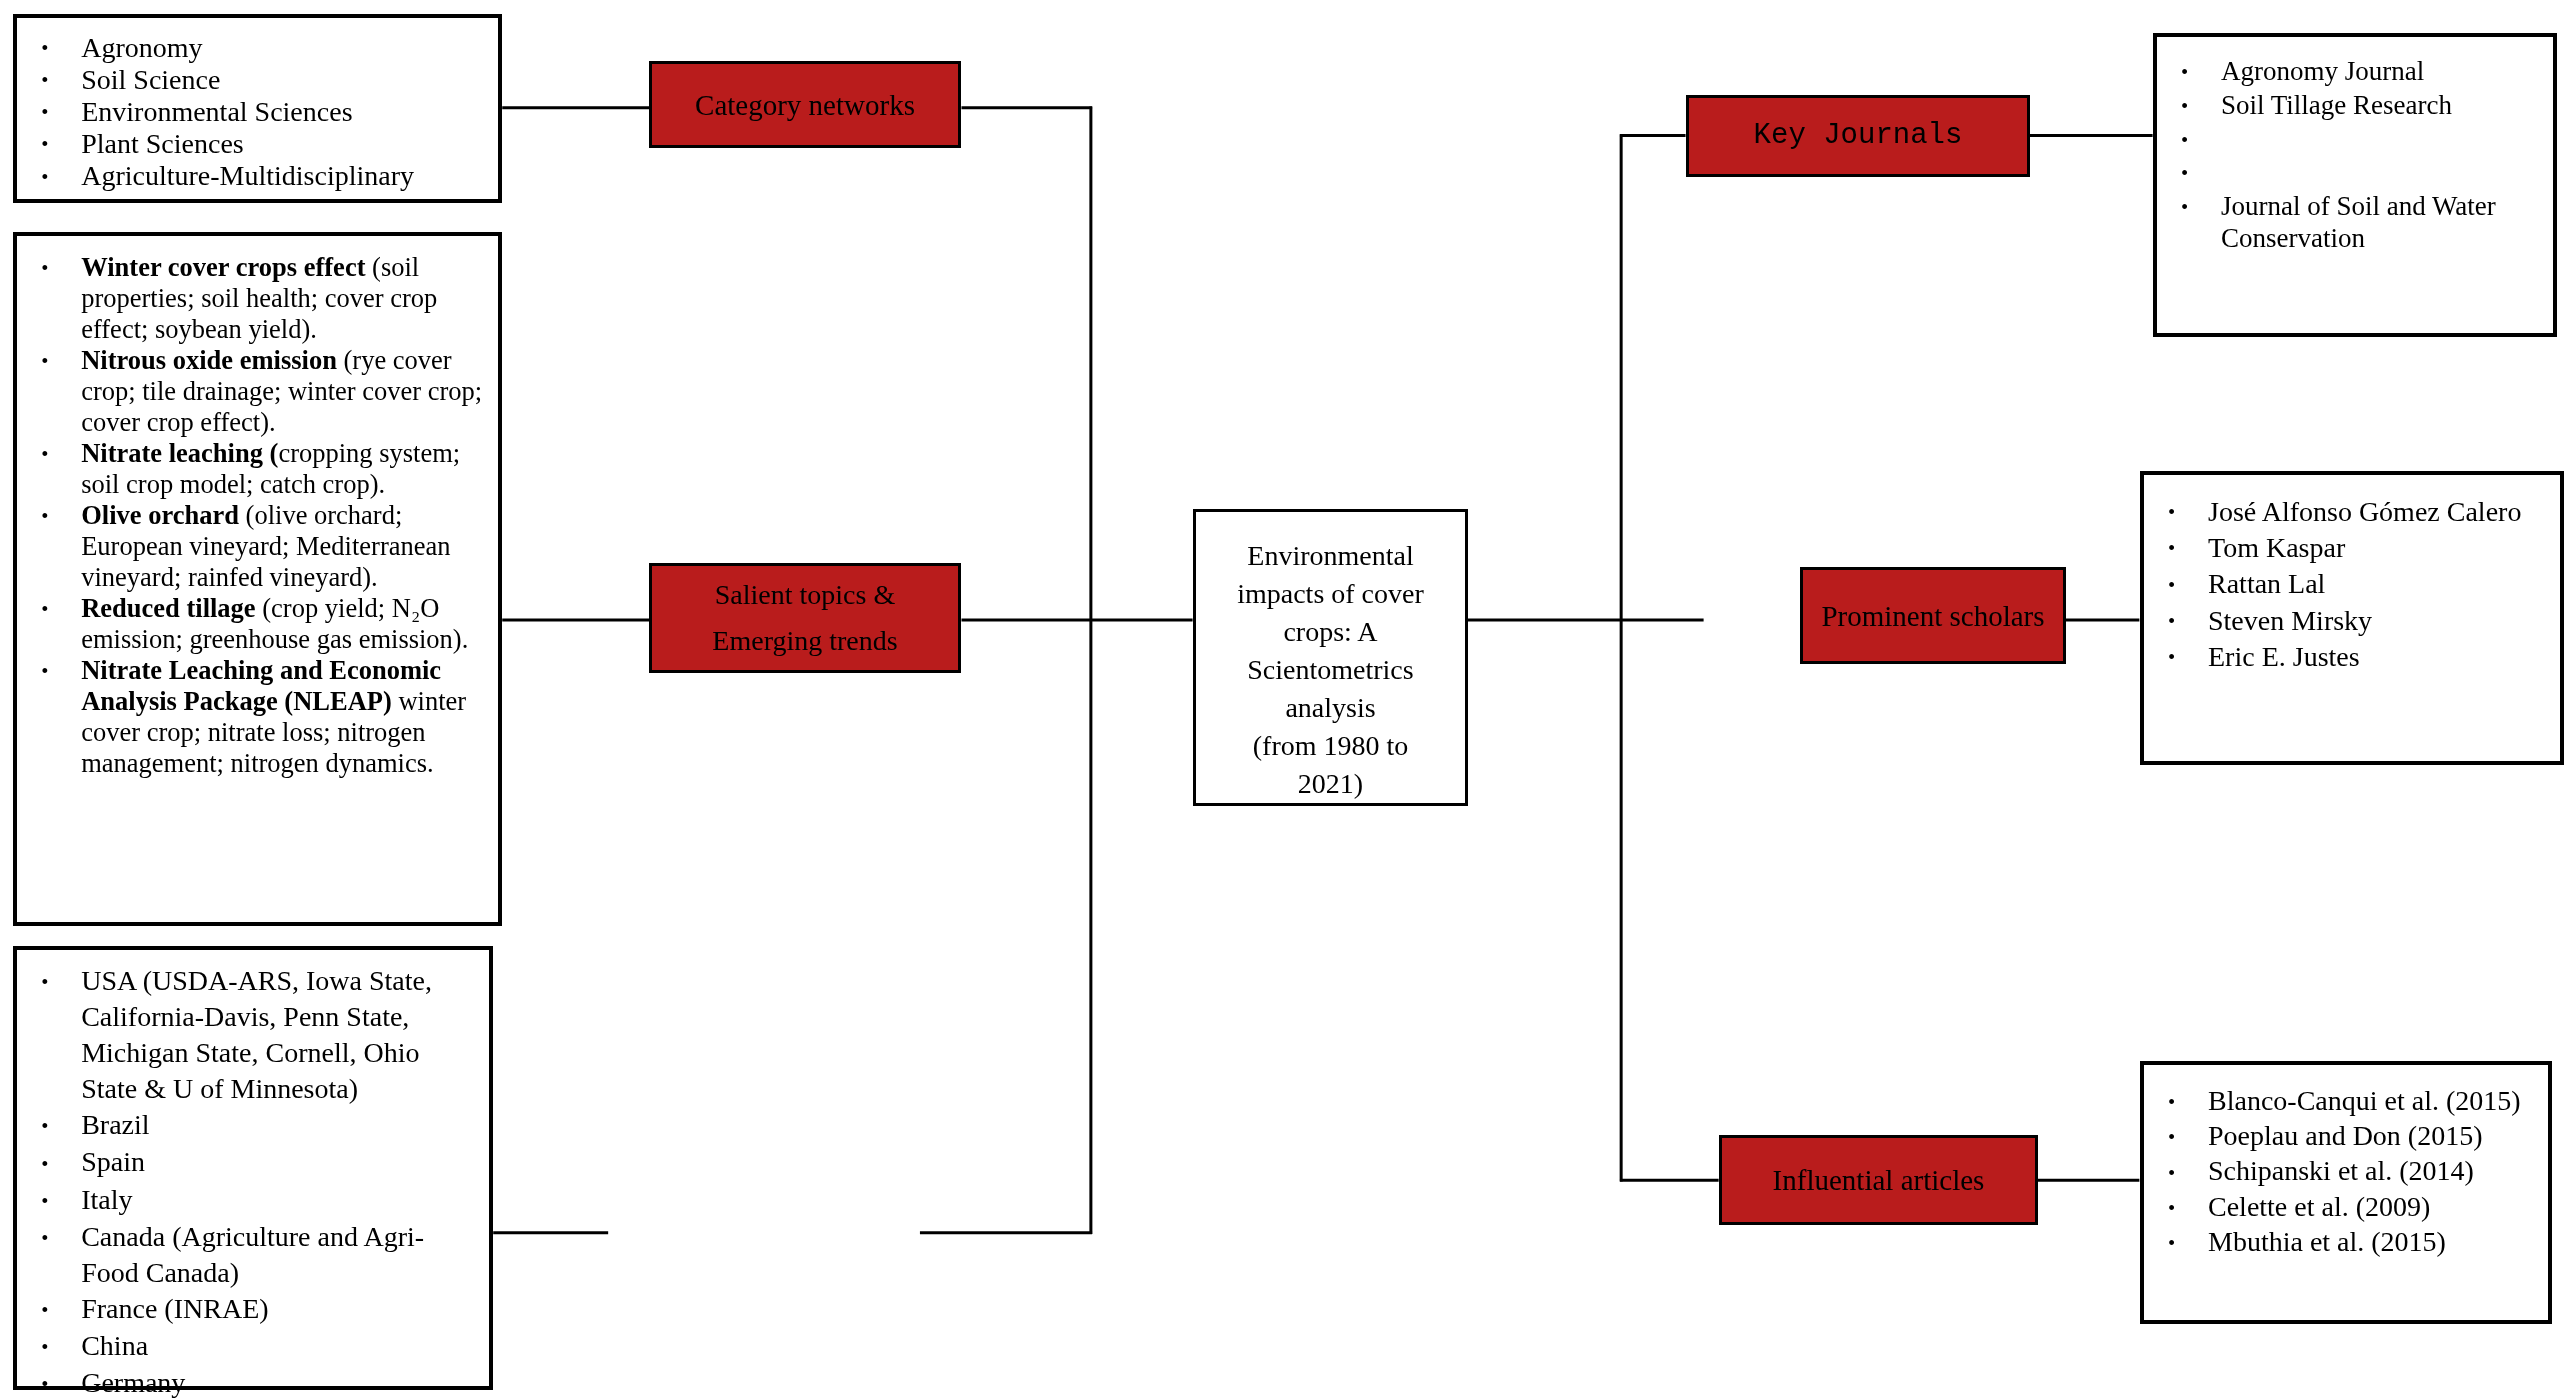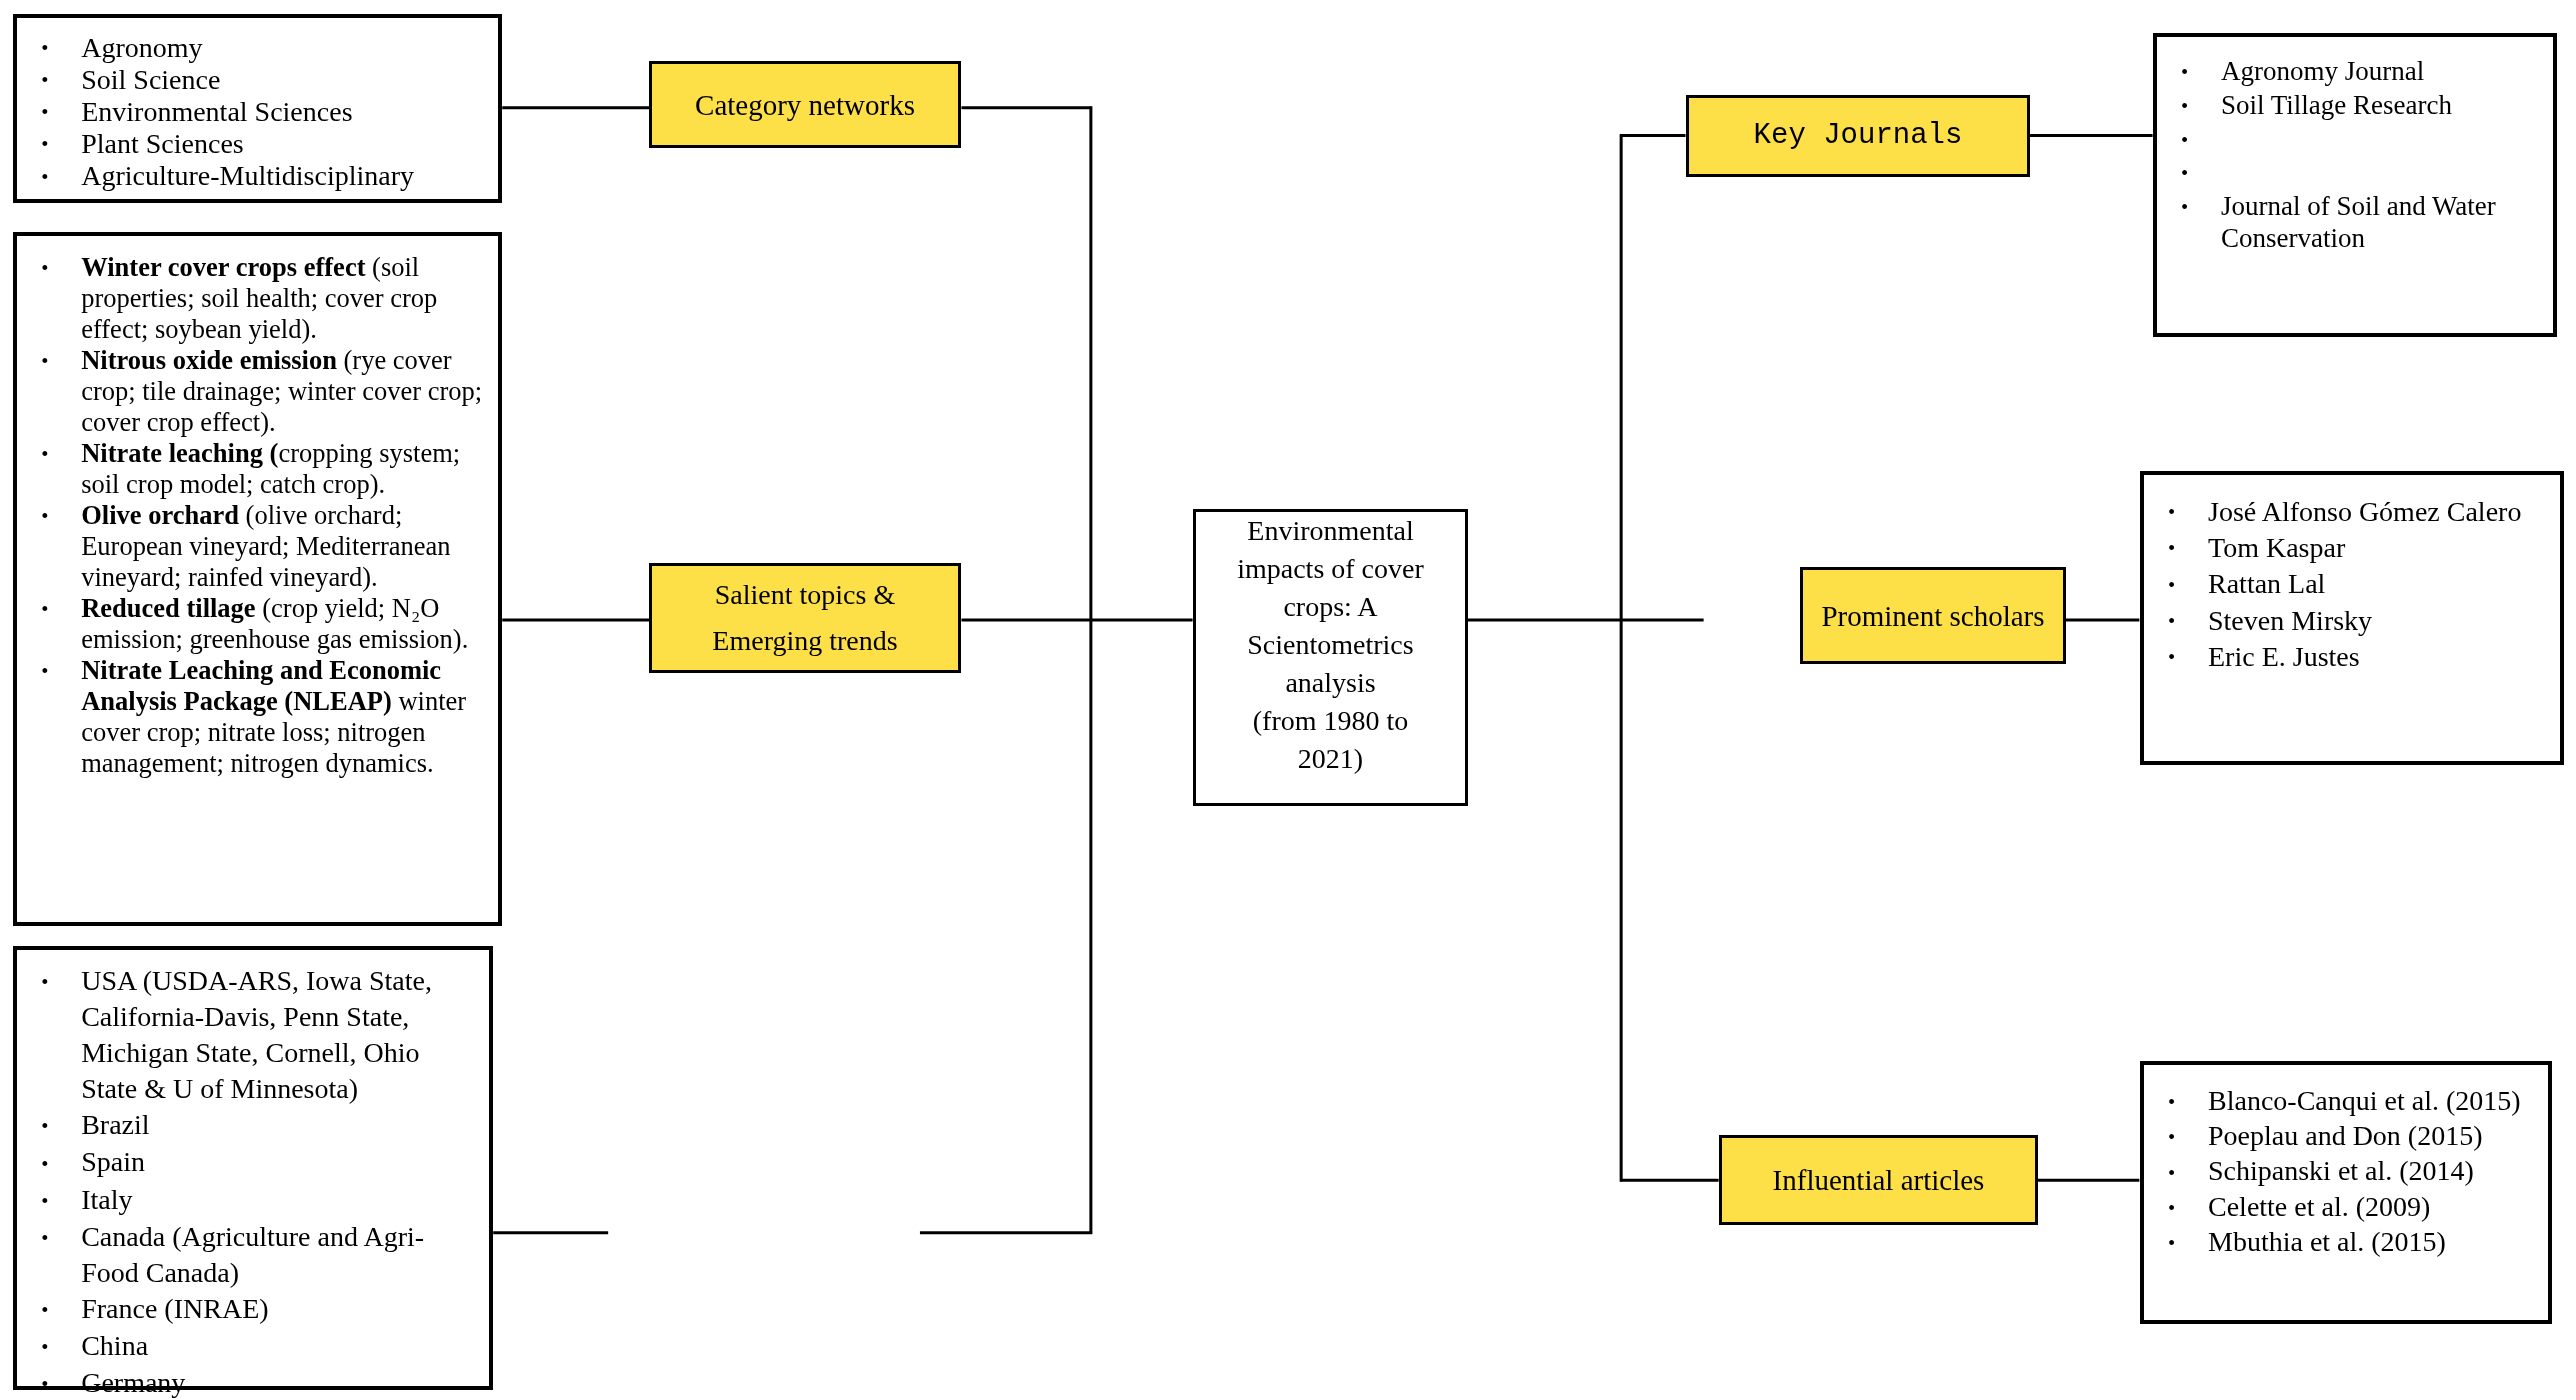--- a/index.html
+++ b/index.html
@@ -2,21 +2,21 @@
 <html style="font-size:9.6px"><head>
 <meta charset="utf-8">
 <style>
   html,body{margin:0;padding:0;background:#ffffff;}
   body{width:2576px;height:1400px;font-family:"Liberation Serif","DejaVu Serif",serif;color:#000;}
   .canvas{position:relative;width:2576px;height:1400px;overflow:hidden;background:#fff;}
   .wires{position:absolute;left:0;top:0;width:2576px;height:1400px;}
   .wires line{stroke:#000;stroke-width:5;}
 
   .box{position:absolute;border:4.2px solid #000;background:#fff;box-sizing:border-box;}
-  .label{position:absolute;border:3.6px solid #000;background:#fde047;box-sizing:border-box;
+  .label{position:absolute;border:3.6px solid #000;background:#b91c1c;box-sizing:border-box;
          display:flex;align-items:center;justify-content:center;text-align:center;
          font-size:29px;line-height:36px;}
   .pre{white-space:pre-line;}
 
   .list{padding:13.2px 15.7px 6px 24px;}
   .li{display:grid;grid-template-columns:40px 1fr;align-items:start;}
   .bullet{font-size:20.5px;line-height:inherit;padding-top:1.2px;}
   .txt b{font-weight:bold;}
 
   
@@ -33,21 +33,21 @@
 
   .l-categories{left:649px;top:61px;width:312px;height:87px;}
   .l-topics{left:649px;top:563px;width:312px;height:110px;font-size:28px;line-height:46px;}
   .l-countries{left:608px;top:1175px;width:312px;height:116px;font-size:28px;line-height:47px;}
   .l-journals{left:1686px;top:95px;width:344px;height:82px;font-family:Liberation Mono, monospace;}
   .l-scholars{left:1800px;top:567px;width:266px;height:97px;}
   .l-articles{left:1719px;top:1135px;width:319px;height:90px;}
 
   .center-box{position:absolute;left:1193px;top:509px;width:275px;height:297px;
               border:3.6px solid #000;background:#fff;box-sizing:border-box;
-              display:flex;align-items:flex-start;justify-content:center;text-align:center;
+              display:flex;align-items:flex-end;justify-content:center;text-align:center;
               font-size:28px;line-height:38px;}
 </style>
 </head>
 <body>
 
 <div class="canvas">
 
   <svg class="wires" viewBox="0 0 4279 2326" xmlns="http://www.w3.org/2000/svg">
 
     <line x1="834" y1="179" x2="1078" y2="179"></line>

